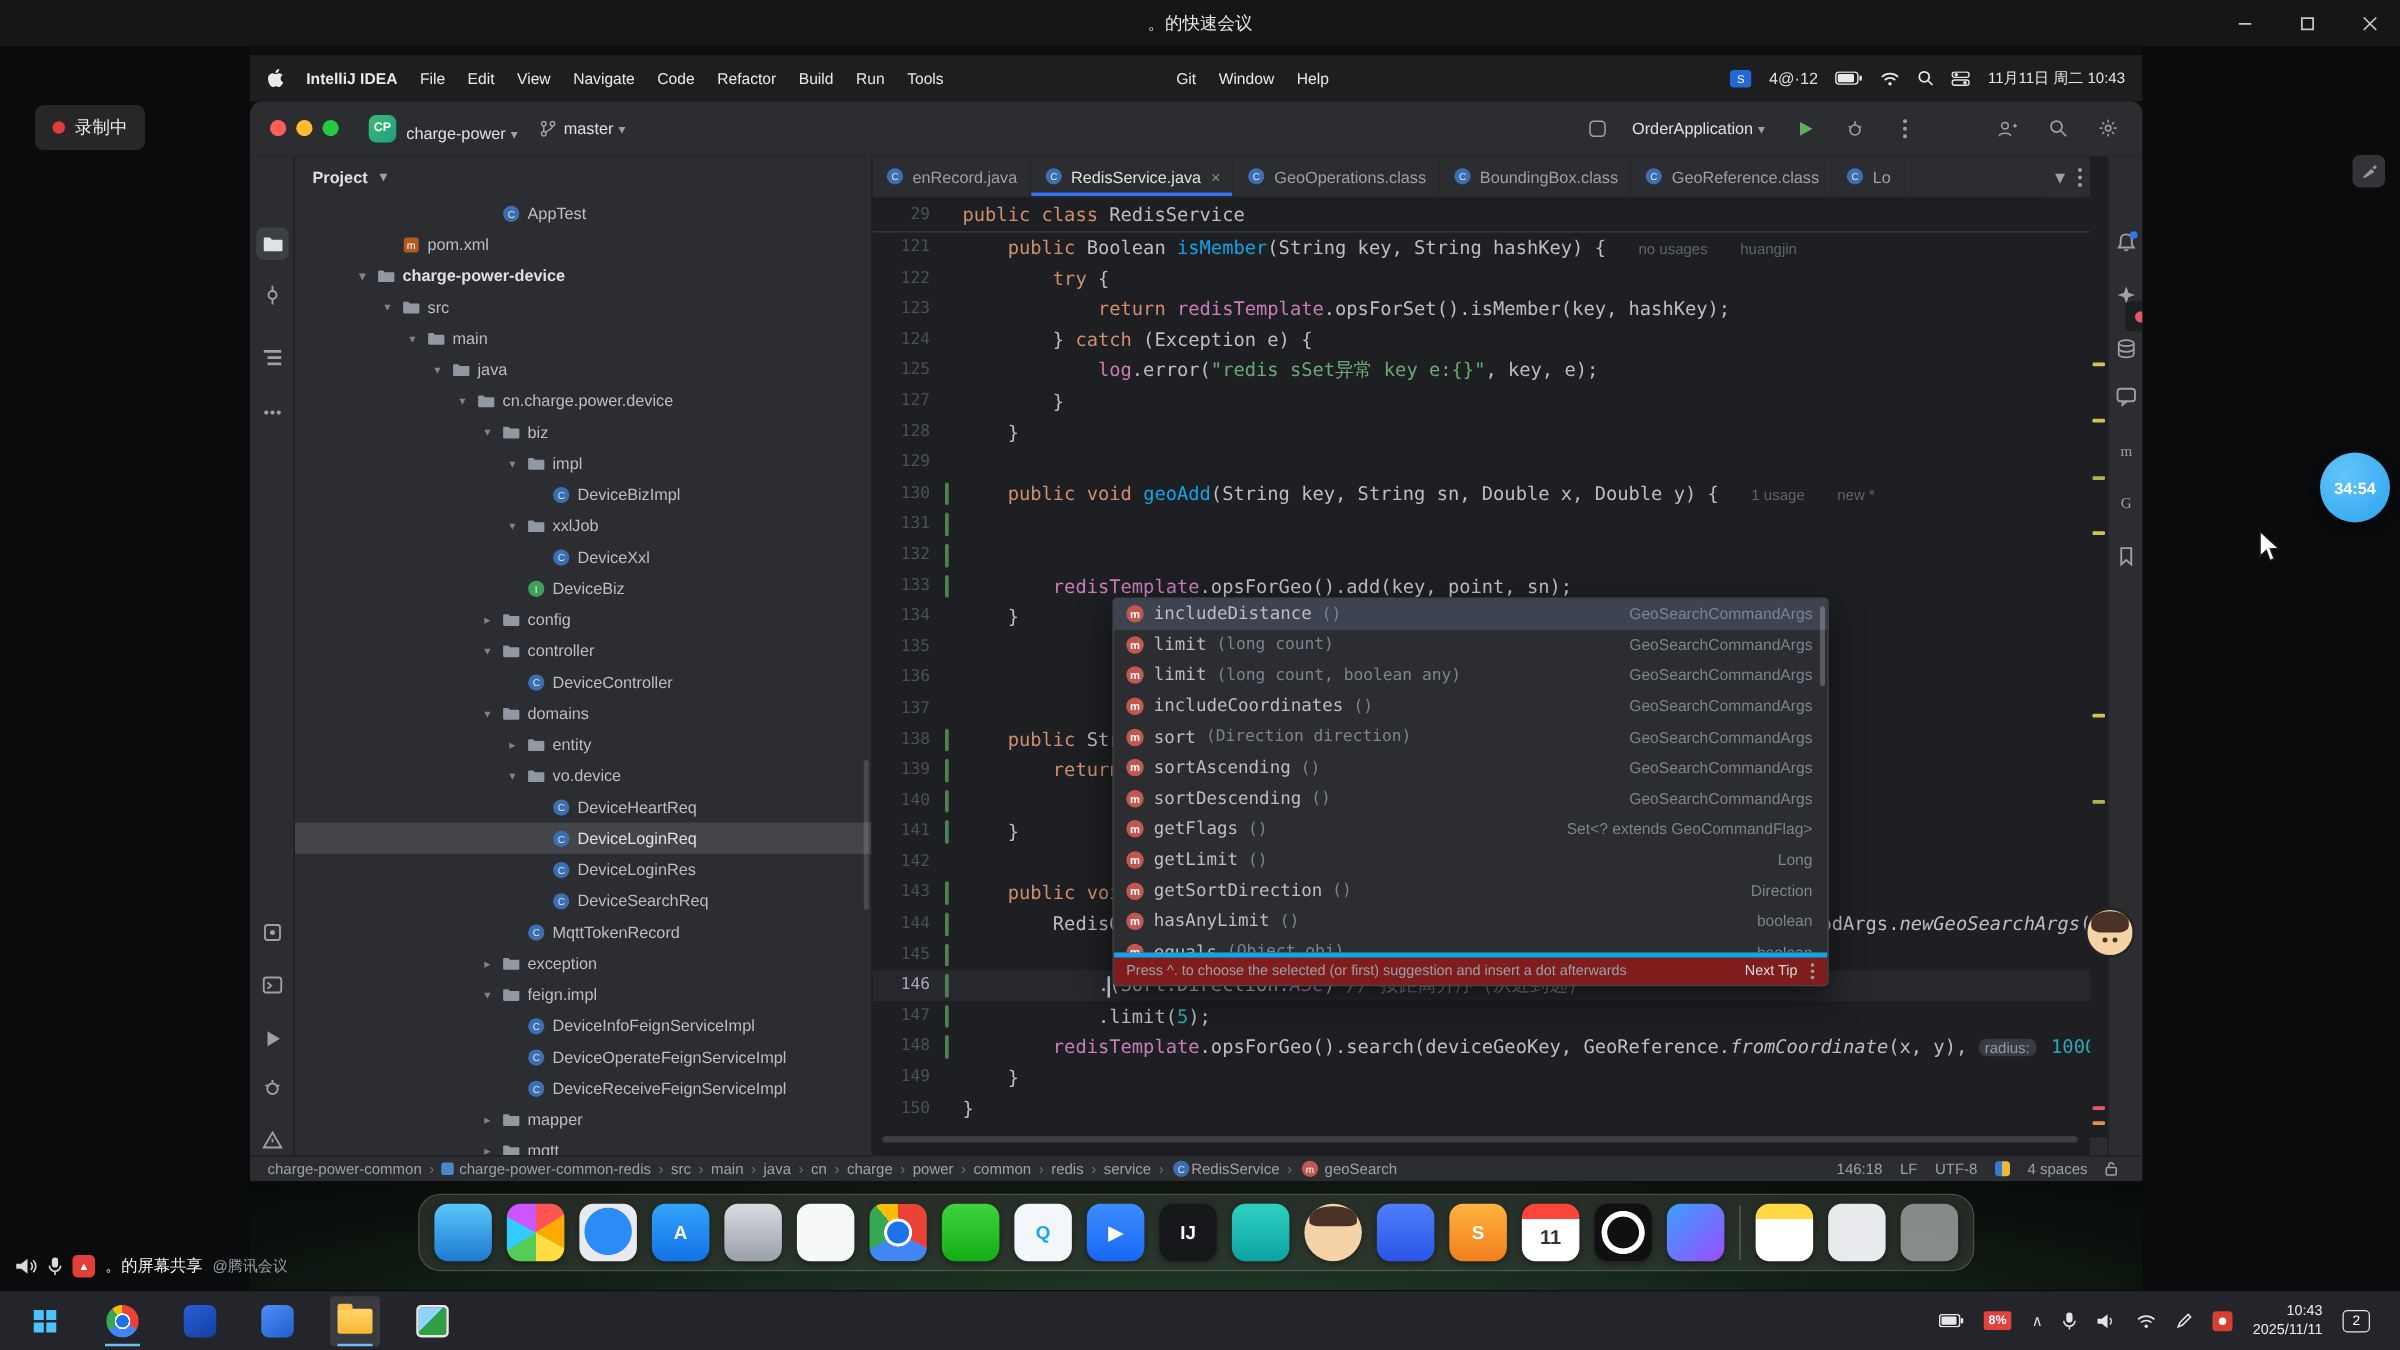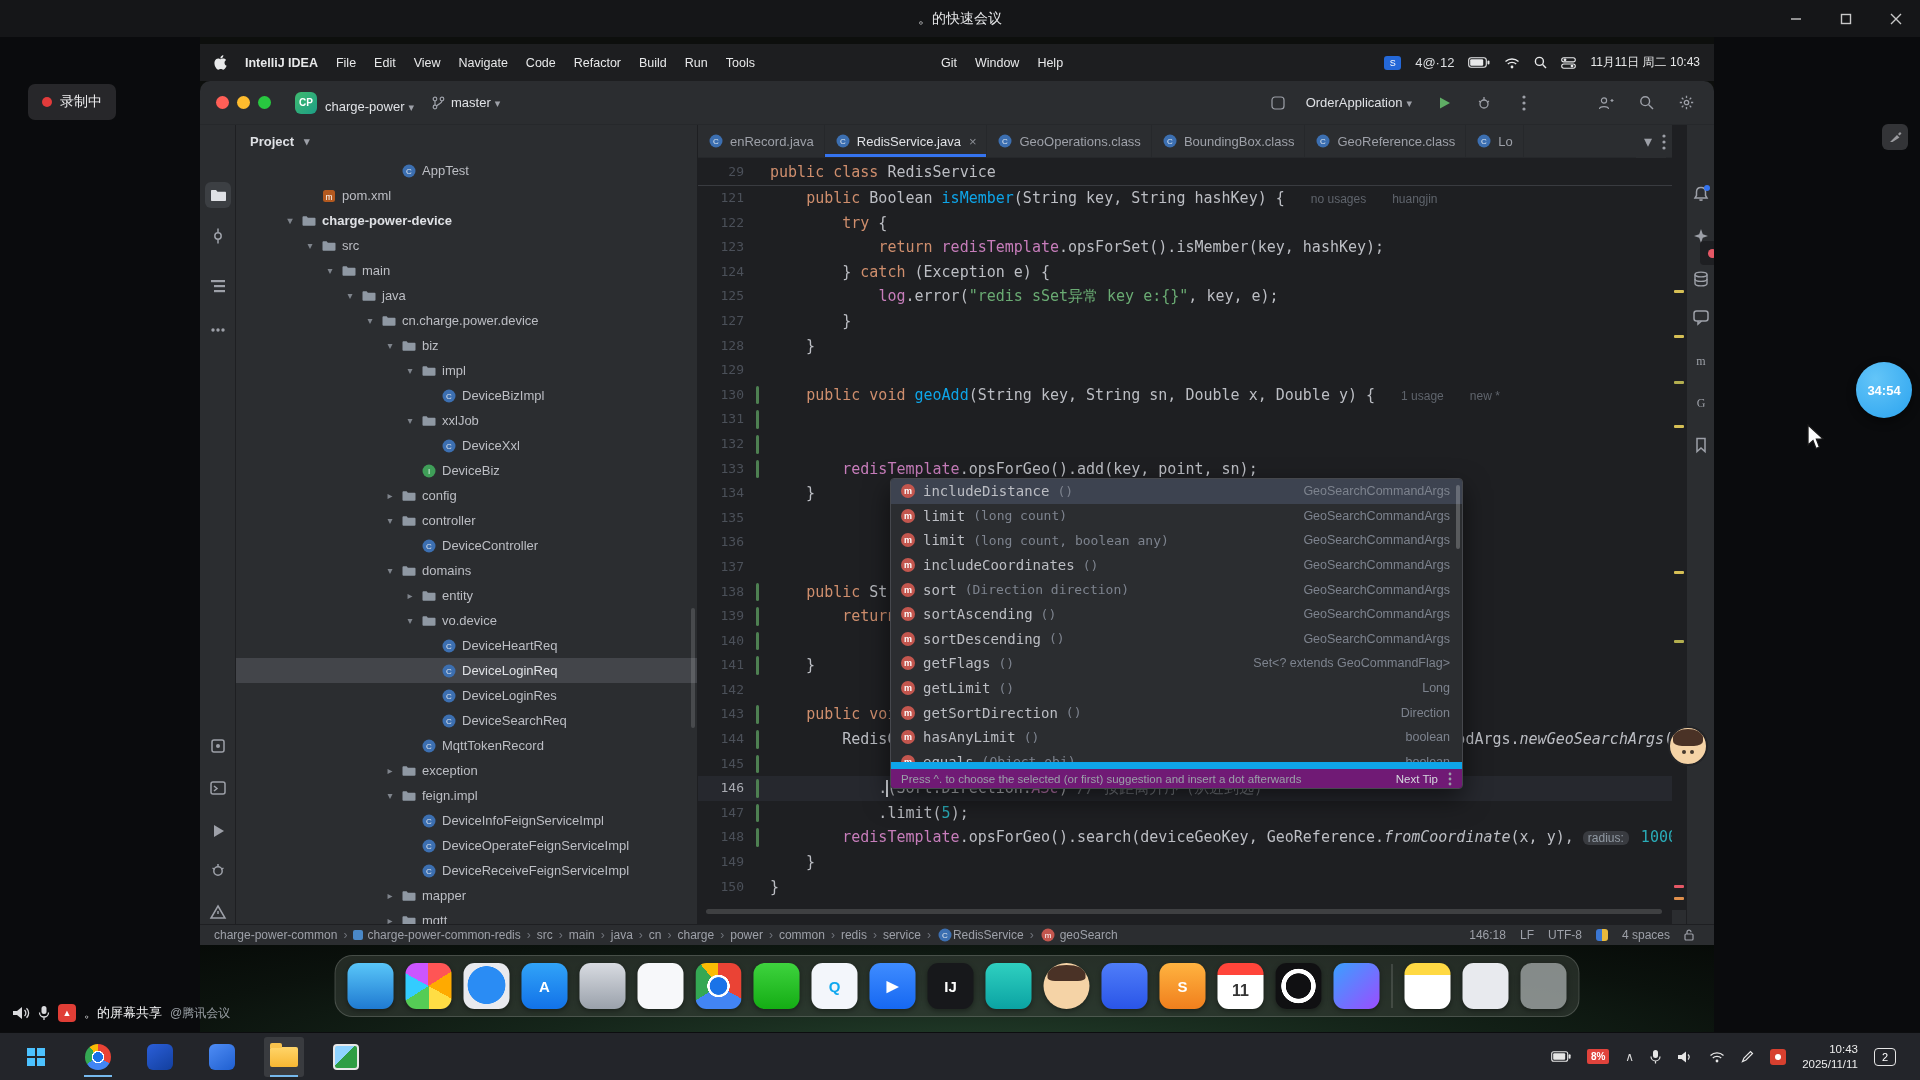--- a/index.html
+++ b/index.html
@@ -117,21 +117,21 @@
   
   #popup{position:absolute;left:890px;top:478px;width:573px;background:#2b2d30;border:1px solid #46484d;border-radius:4px;box-shadow:0 10px 26px rgba(0,0,0,.55);z-index:40;overflow:hidden}
   #pop-items{height:283px;overflow:hidden;position:relative}
   .pop-row{height:24.6px;display:flex;align-items:center;gap:8px;padding:0 12px 0 10px}
   .pop-row.sel{background:#3d4350}
   .cm-ic{width:14px;height:14px;border-radius:50%;background:#c3564e;color:#fff;font-size:9px;font-weight:bold;display:flex;align-items:center;justify-content:center;flex:0 0 14px}
   .cm-name{font-family:"DejaVu Sans Mono",monospace;font-size:14px;color:#bcbec4}
   .cm-tail{font-family:"DejaVu Sans Mono",monospace;font-size:13px;color:#7d838e}
   .cm-type{margin-left:auto;font-size:12.5px;color:#7d838e;white-space:nowrap}
   #pop-scroll{position:absolute;right:2px;top:6px;width:4px;height:64px;border-radius:2px;background:rgba(255,255,255,.22)}
-  #pop-footer{height:26px;background:#701a75;border-top:7px solid #0ea5e9;display:flex;align-items:center;gap:10px;padding:0 10px;font-size:11.5px;color:#9aa0a8}
+  #pop-footer{height:26px;background:#7f1d1d;border-top:4px solid #0ea5e9;display:flex;align-items:center;gap:10px;padding:0 10px;font-size:11.5px;color:#9aa0a8}
   #pop-footer .tip{margin-left:auto;color:#d5d8de}
 
   
   #avatar-bubble{position:absolute;left:1668px;top:726px;width:40px;height:40px;border-radius:50%;background:#f5d3a6;border:2px solid #232427;overflow:hidden;z-index:60}
   #avatar-bubble .hair{position:absolute;left:3px;top:1px;right:3px;height:17px;border-radius:50% 50% 30% 30%;background:#4a3226}
   #avatar-bubble .eye{position:absolute;top:22px;width:4px;height:4px;border-radius:50%;background:#46392e}
   #cursor{position:absolute;left:1806px;top:424px;z-index:70}
 
   
   #taskbar{position:absolute;left:0;top:1032px;width:1920px;height:48px;background:#23252a;border-top:1px solid #0c0d0f;display:flex;align-items:center;padding:0 10px}

